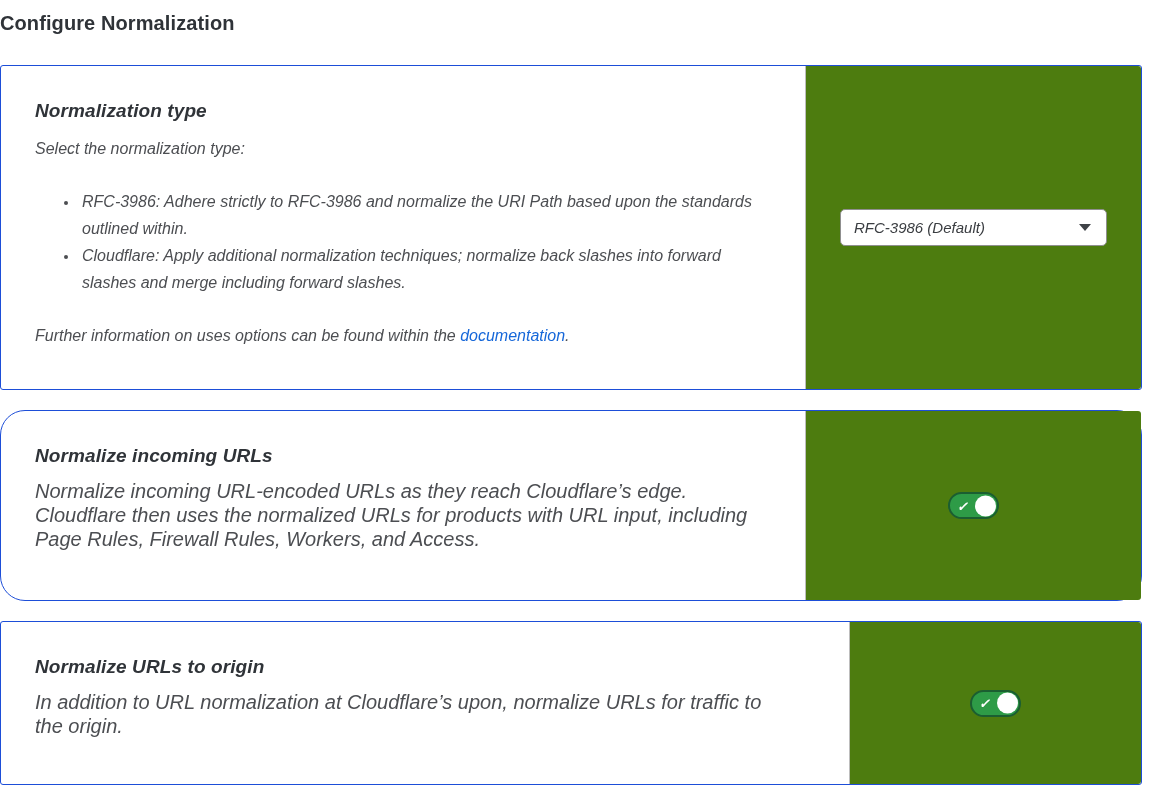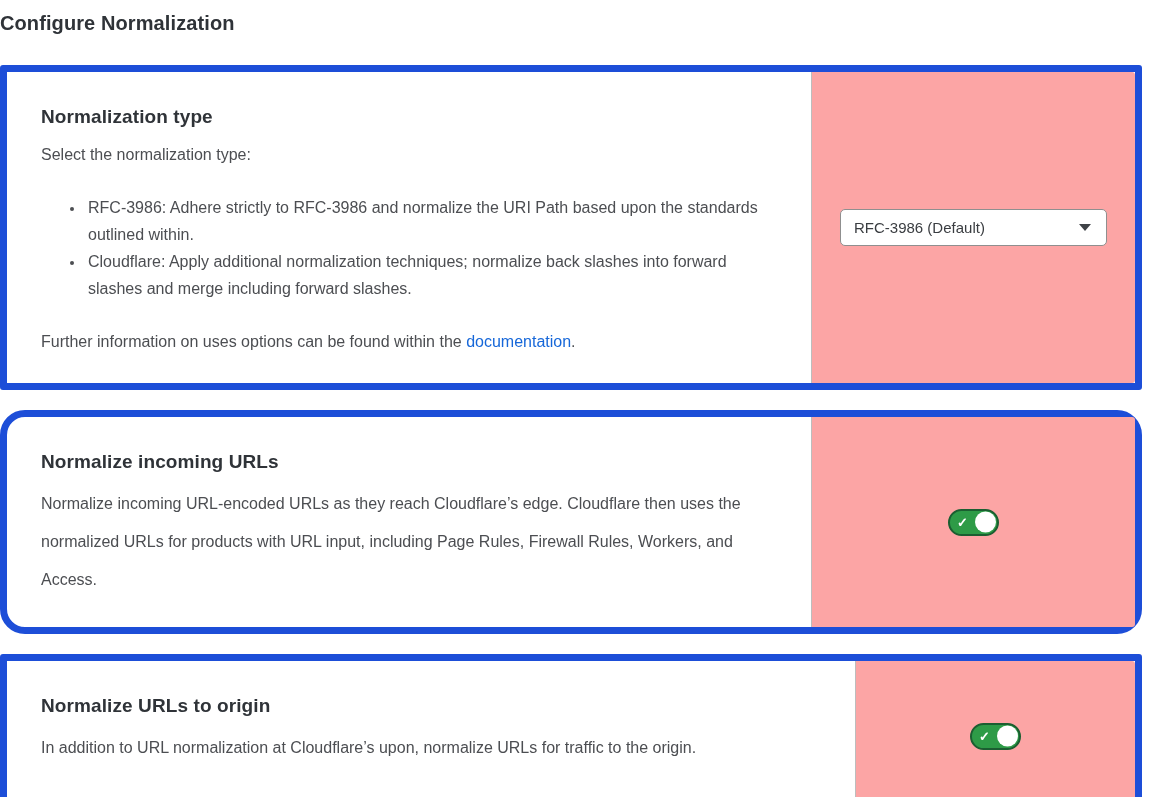--- a/index.html
+++ b/index.html
@@ -17,34 +17,35 @@
   h1 {
     margin: 2px 0 30px 0;
     font-size: 20px;
     font-weight: 700;
     color: #2f3338;
     letter-spacing: 0.1px;
   }
   .card {
     display: flex;
     width: 1142px;
-    border: 7px solid #1d4ed8;
+    border: 1px solid #1d4ed8;
     border-radius: 3px;
     background: #ffffff;
     margin-bottom: 20px;
+    font-style: italic;
   }
   .card:last-child { margin-bottom: 0; }
   .card-left {
     width: 804px;
     flex: 0 0 804px;
     padding: 34px 30px 28px 34px;
   }
   .card-right {
     flex: 1;
-    background: #fca5a5;
+    background: #4d7c0f;
     border-left: 1px solid #bdbdbd;
     border-radius: 0 3px 3px 0;
     display: flex;
     align-items: center;
     justify-content: center;
   }
   .card-1 { min-height: 325px; }
   .card-2 { min-height: 191px; border-radius: 25px; }
   .card-3 { min-height: 164px; gap: 44px; }
   h2 {
@@ -75,22 +76,22 @@
     font-size: 16px;
     line-height: 27px;
   }
   .footer-note a {
     color: #1667d9;
     text-decoration: none;
     cursor: pointer;
   }
   .desc {
     margin: 12px 0 0 0;
-    font-size: 16px;
-    line-height: 38px;
+    font-size: 20px;
+    line-height: 24px;
     max-width: 730px;
   }
   
   .select {
     width: 267px;
     height: 37px;
     background: #ffffff;
     border: 1px solid #8f8f8f;
     border-radius: 5px;
     display: flex;

